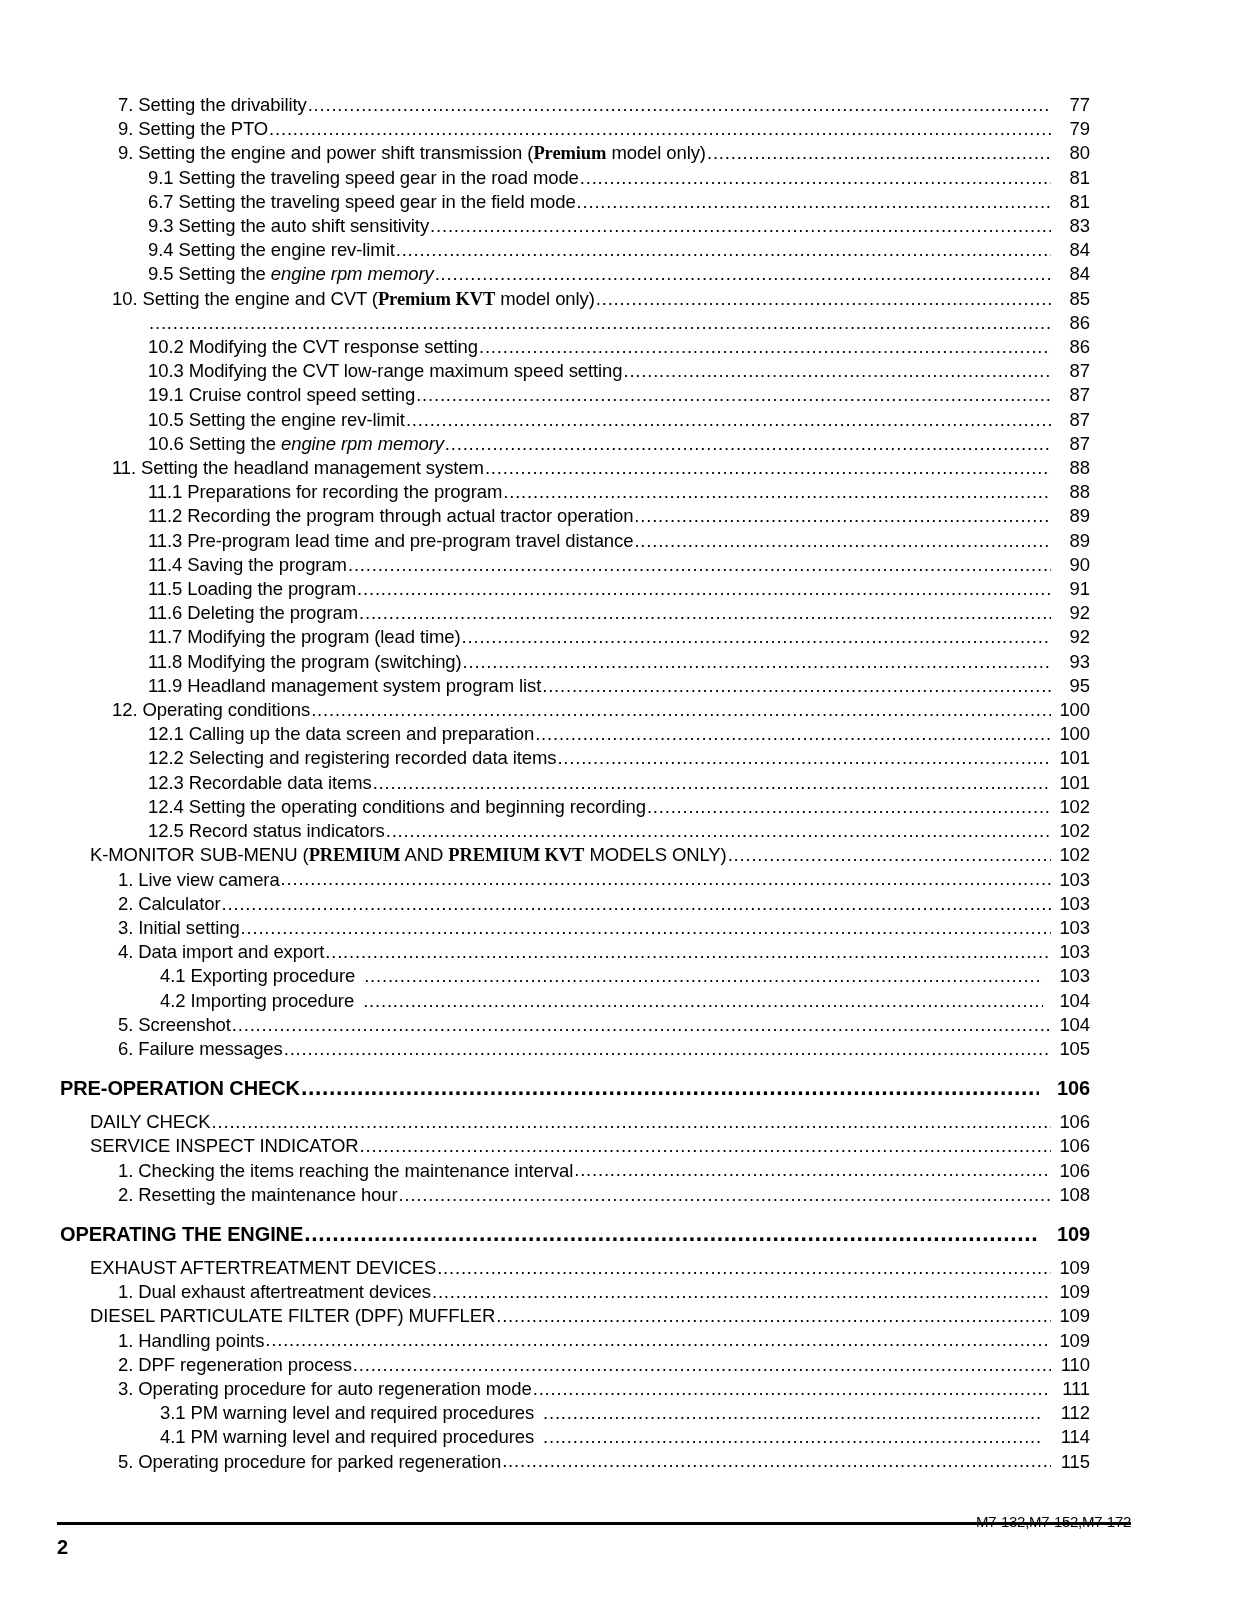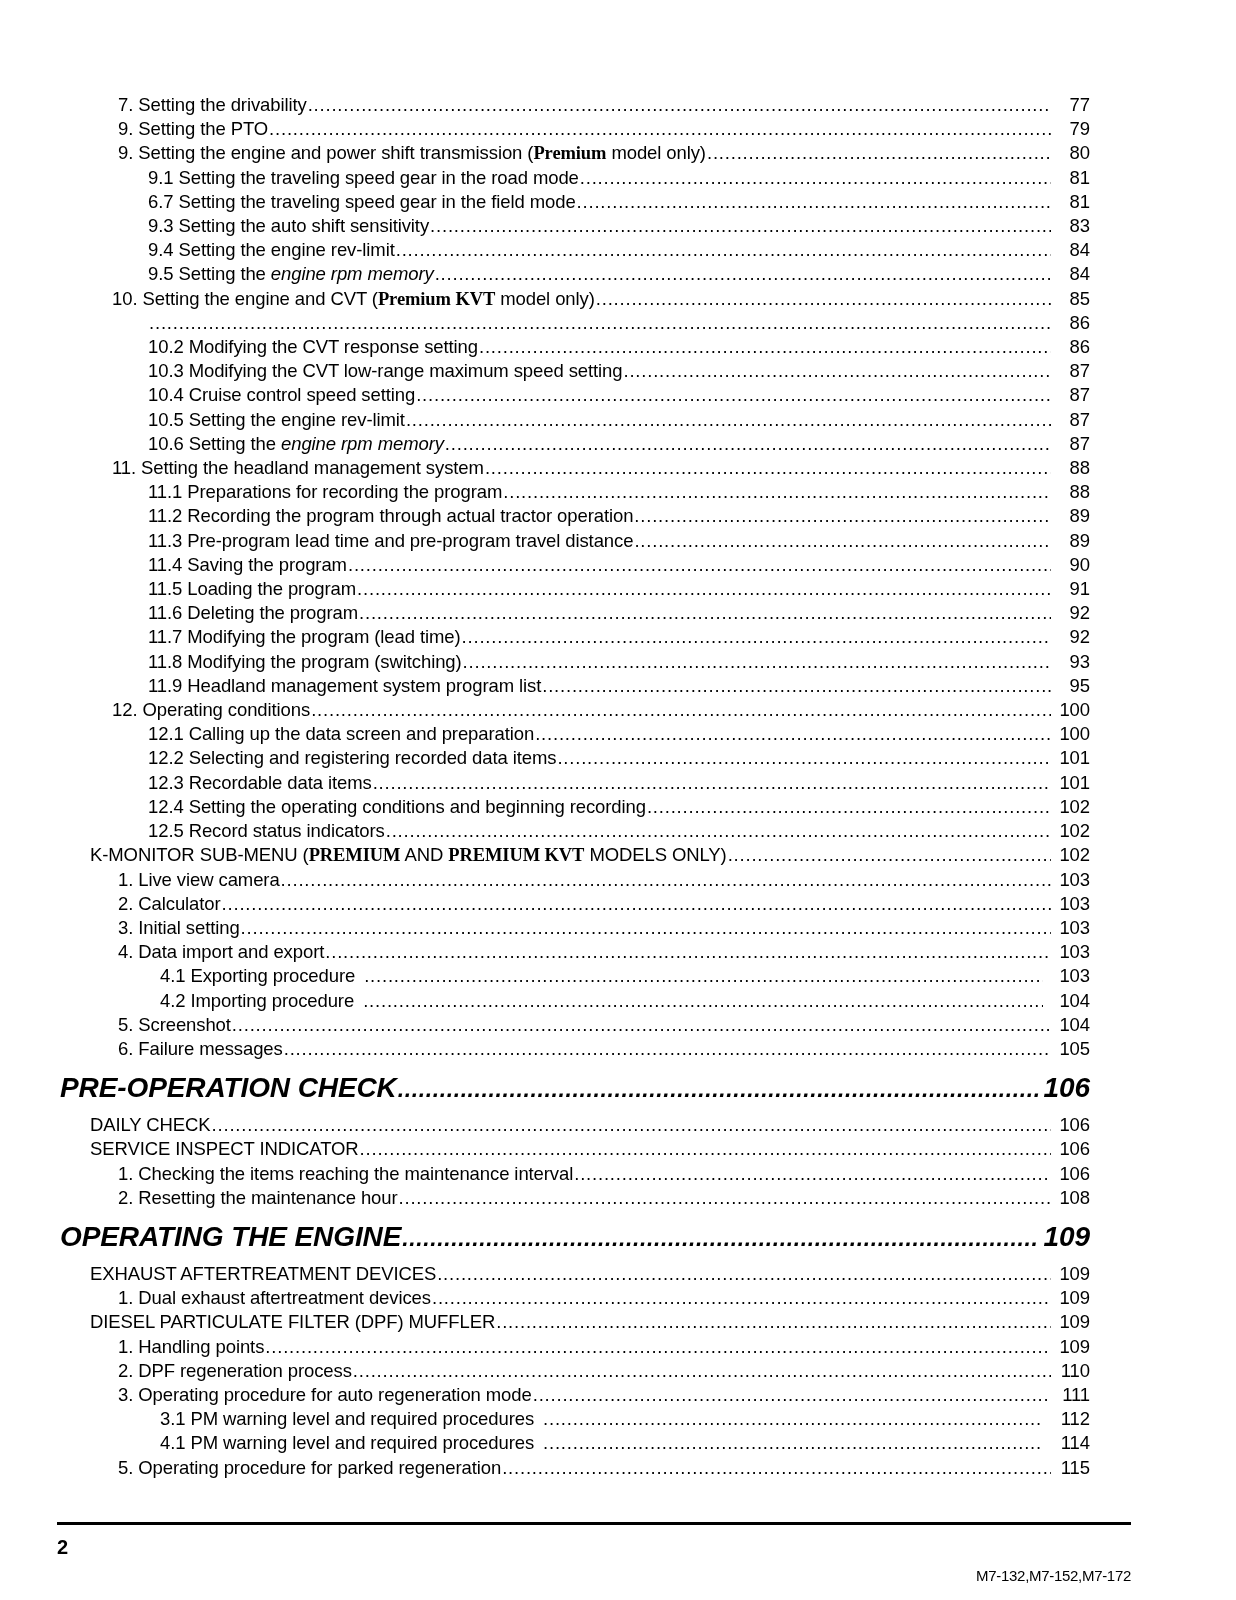--- a/index.html
+++ b/index.html
@@ -67,32 +67,31 @@
   .row .pg {
     flex: 0 0 auto;
     text-align: right;
     min-width: 38px;
     letter-spacing: -0.1px;
   }
 
   
   .lvl-sec   { padding-left: 0px; }      
   .lvl-sub   { padding-left: 30px; }     
-  .lvl-item  { padding-left: 58px; }     
+  .lvl-item  { padding-left: 58px; align-items: center; }     
   .lvl-item2 { padding-left: 52px; }     
   .lvl-sub2  { padding-left: 88px; }     
   .lvl-sub3  { padding-left: 100px; gap: 8px; }    
 
   
   .bigbold {
-    font-size: 28px;
+    font-size: 20px;
     font-weight: bold;
     line-height: 30px;
     letter-spacing: -0.2px;
-    font-style: italic;
   }
   .bigbold .leader::before {
     font-size: 23px;
     font-weight: bold;
     letter-spacing: 0.6px;
   }
   .bigbold .pg { min-width: 50px; }
 
   .gap-before { margin-top: 12px; }
   .gap-after  { margin-bottom: 7px; }
@@ -113,21 +112,21 @@
     position: absolute;
     left: 57px;
     top: 1536px;
     font-size: 20px;
     font-weight: bold;
     letter-spacing: -0.3px;
   }
   .footer-right {
     position: absolute;
     right: 105px;
-    top: 1567px;
+    top: 1513px;
     font-size: 15px;
     letter-spacing: -0.3px;
   }
 </style>
 </head>
 <body>
 
 <div class="page">
 
   <div class="toc" id="toc-list">
@@ -184,21 +183,21 @@
         <span class="label">10.2 Modifying the CVT response setting</span>
         <span class="leader"></span>
         <span class="pg">86</span>
       </div>
       <div class="row lvl-sub2">
         <span class="label">10.3 Modifying the CVT low-range maximum speed setting</span>
         <span class="leader"></span>
         <span class="pg">87</span>
       </div>
       <div class="row lvl-sub2">
-        <span class="label">10.4 Cruise control speed setting</span>
+        <span class="label">19.1 Cruise control speed setting</span>
         <span class="leader"></span>
         <span class="pg">87</span>
       </div>
       <div class="row lvl-sub2">
         <span class="label">10.5 Setting the engine rev-limit</span>
         <span class="leader"></span>
         <span class="pg">87</span>
       </div>
       <div class="row lvl-sub2">
         <span class="label"><span>10.6 Setting the </span><i class="ital">engine rpm memory</i></span>

